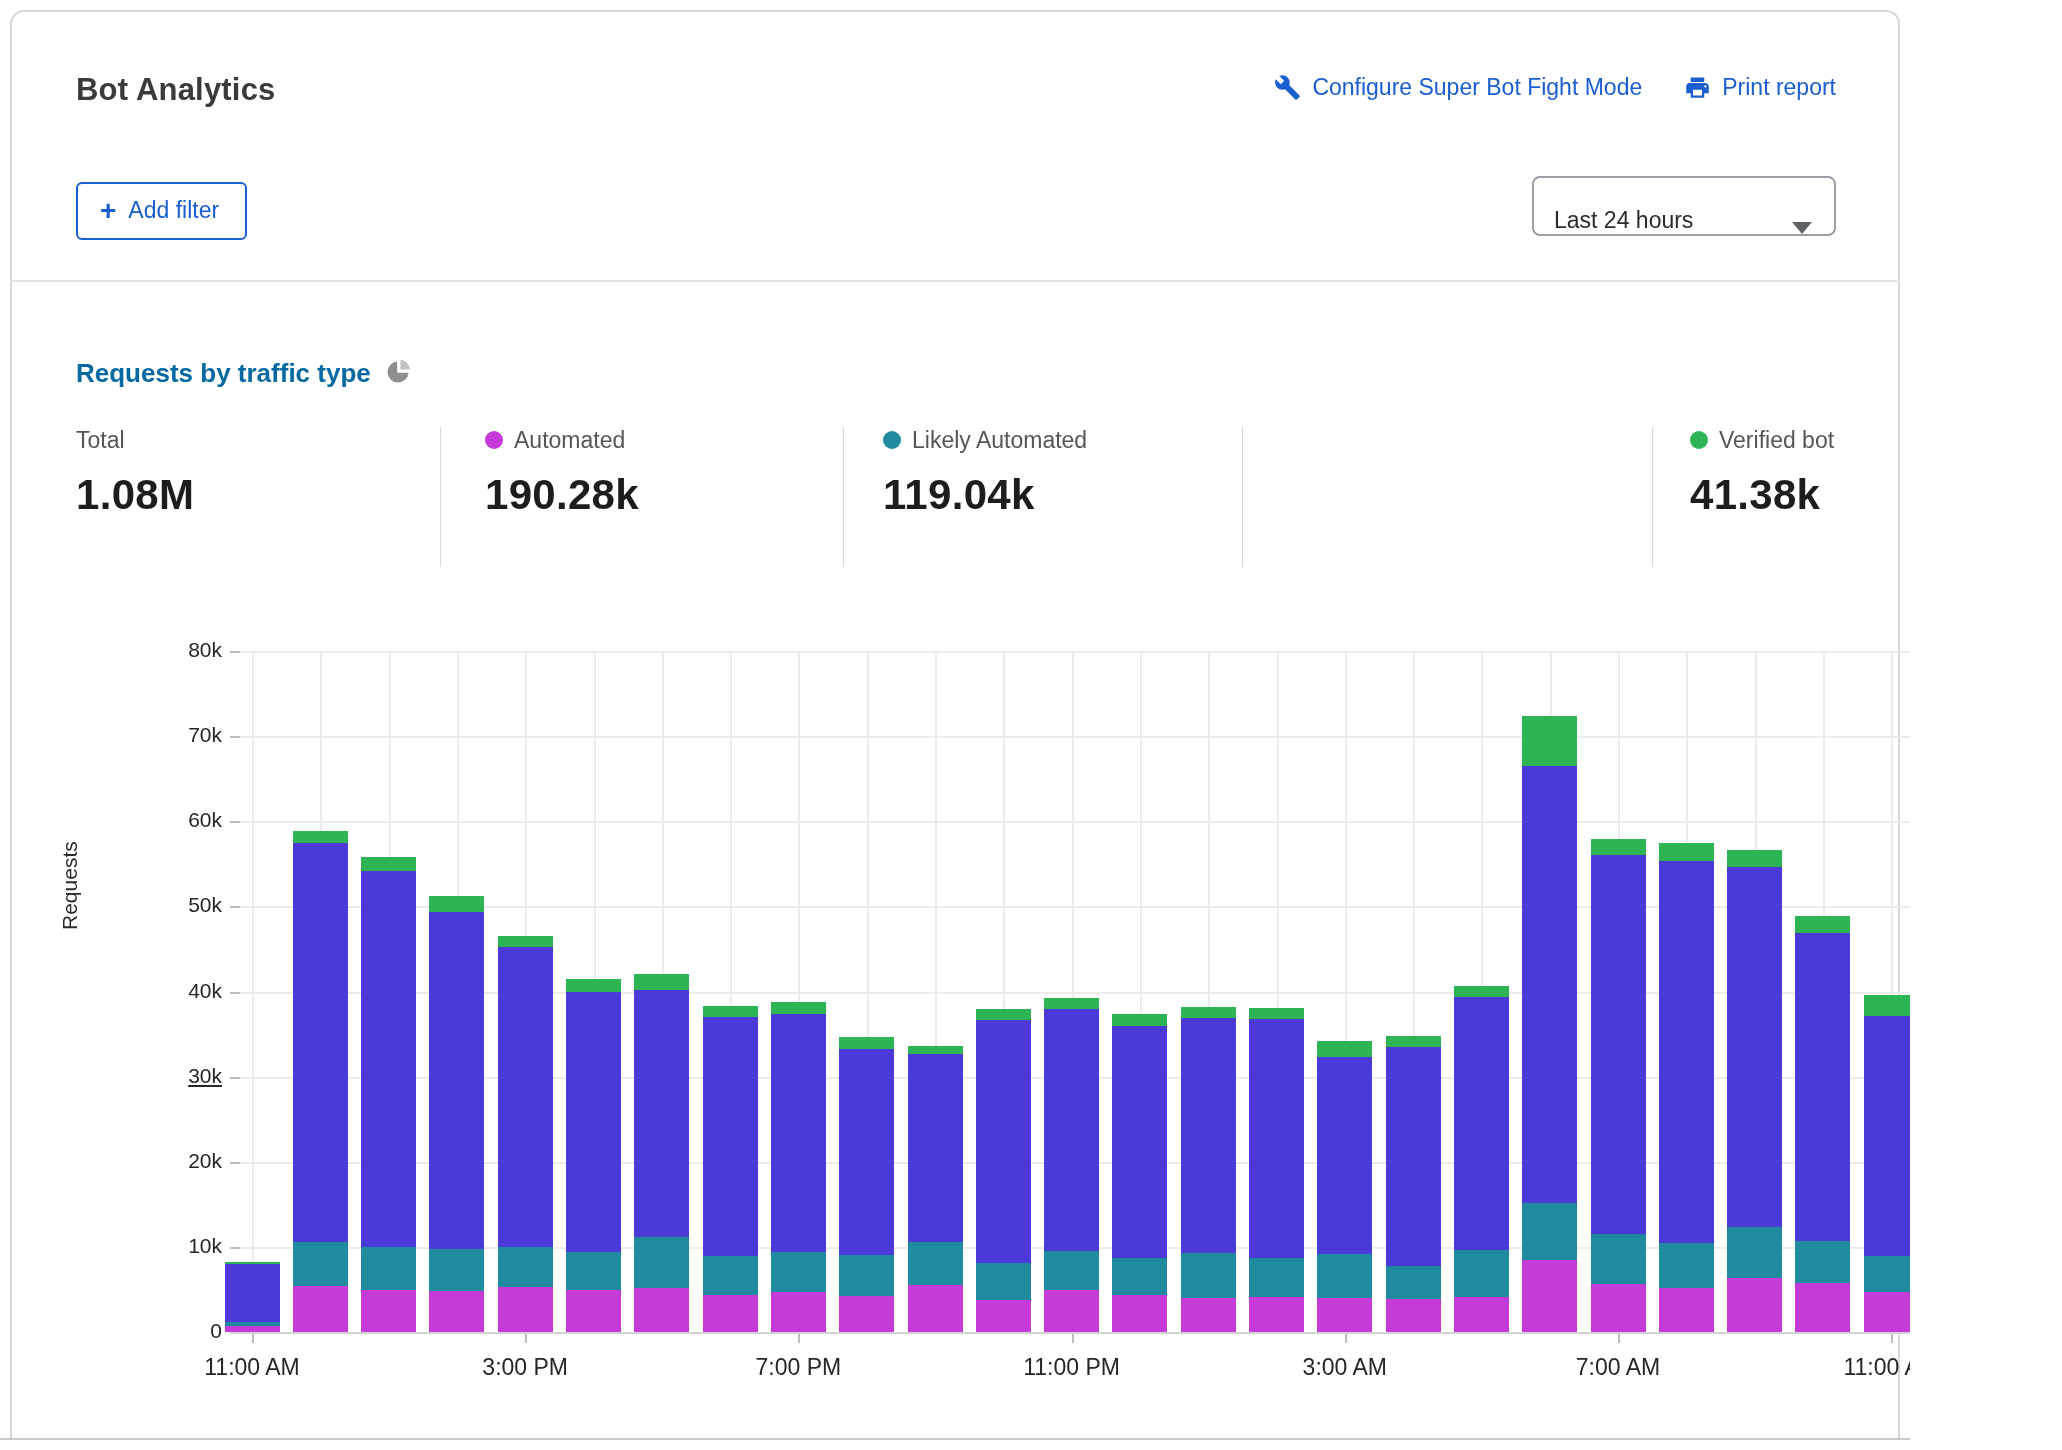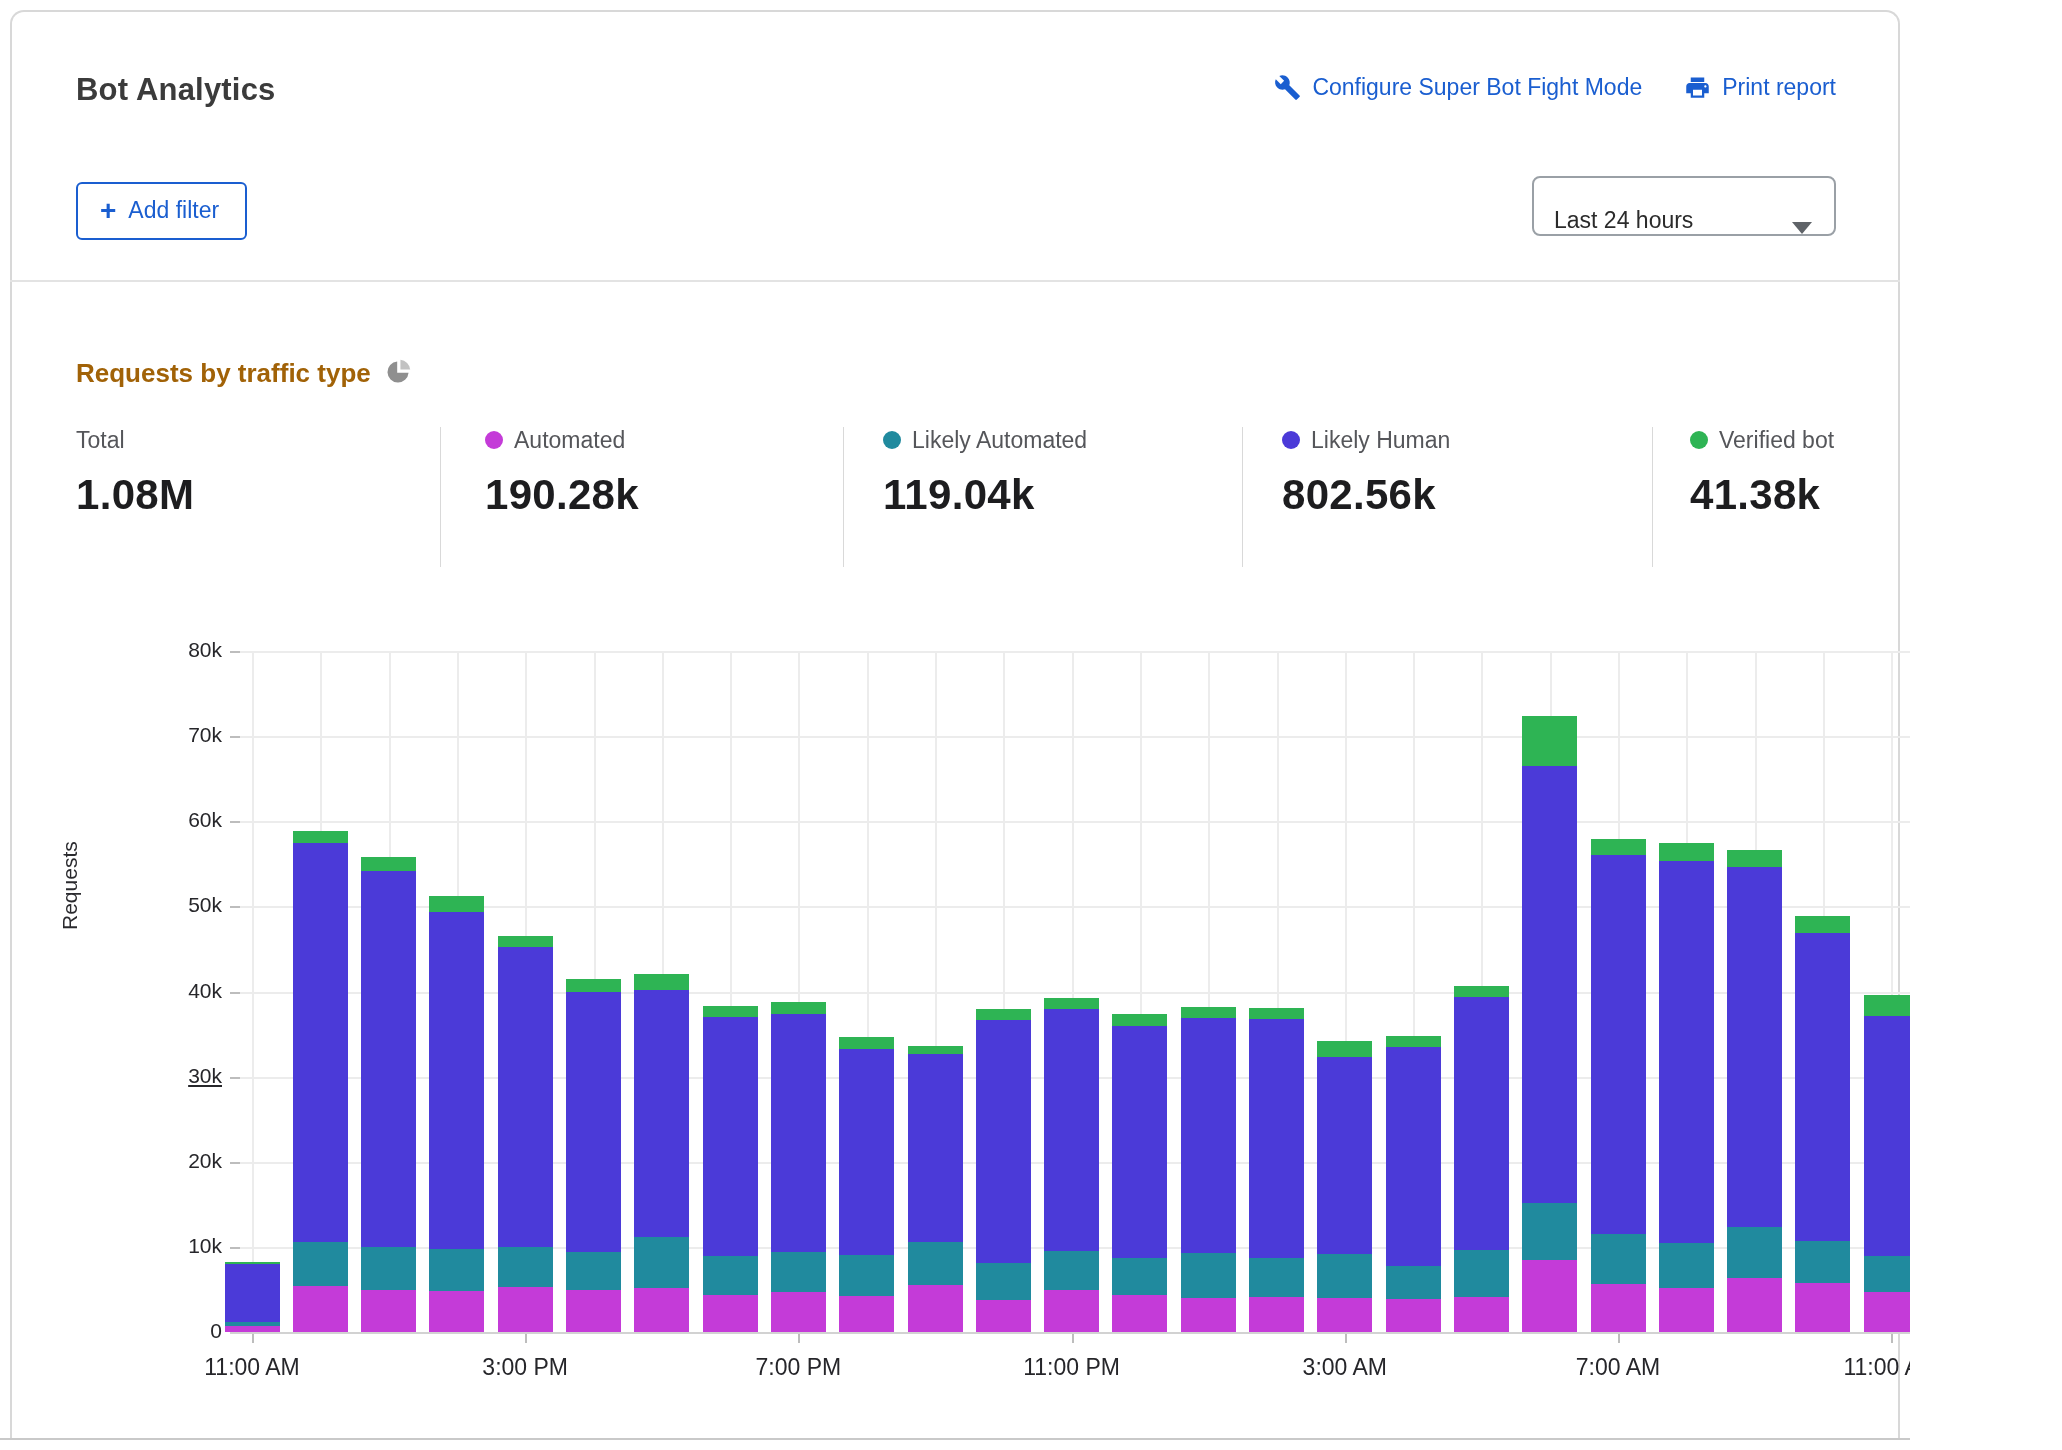--- a/index.html
+++ b/index.html
@@ -32,21 +32,21 @@
     position:absolute;top:176px;right:74px;width:304px;height:60px;box-sizing:border-box;
     border:2px solid #9aa0a6;border-radius:8px;background:#fff;color:#2b2b2b;
     display:flex;align-items:flex-end;justify-content:space-between;
     font-size:23px;padding:0 22px 0 20px;cursor:pointer;
   }
   .caret{width:0;height:0;border-left:10px solid transparent;border-right:10px solid transparent;border-top:12px solid #5f6368;}
   #header-divider{position:absolute;left:10px;right:10px;top:280px;height:2px;background:#e3e3e3;}
 
   
   .section-title-row{position:absolute;left:76px;top:358px;display:flex;align-items:center;gap:14px;}
-  .section-title{font-size:26px;font-weight:bold;color:#a16207;}
+  .section-title{font-size:26px;font-weight:bold;color:#0369a1;}
   .stats-row{position:absolute;left:0;top:425px;width:100%;height:145px;}
   .stat{position:absolute;top:0;}
   .stat .stat-label-row{display:flex;align-items:center;gap:11px;height:30px;}
   .stat .dot{width:18px;height:18px;border-radius:50%;flex:0 0 auto;}
   .stat .stat-label{font-size:23px;color:#55565a;}
   .stat .stat-value{margin-top:16px;font-size:42px;font-weight:bold;color:#1d1d1f;letter-spacing:.3px;}
   .stat-divider{position:absolute;top:2px;width:1px;height:140px;background:#d9d9d9;}
 
   
   #chart-layer{position:absolute;left:0;top:0;width:100%;height:100%;pointer-events:none;}
@@ -126,27 +126,20 @@
         <span class="stat-label">Automated</span>
       </div>
       <div class="stat-value">190.28k</div>
     </div>
     <div class="stat" style="left:883px;">
       <div class="stat-label-row">
         <span class="dot" style="background-color: rgb(32, 138, 158);"></span>
         <span class="stat-label">Likely Automated</span>
       </div>
       <div class="stat-value">119.04k</div>
-    </div>
-    <div class="stat" style="left:1282px;">
-      <div class="stat-label-row">
-        <span class="dot" style="background-color: rgb(75, 58, 216);"></span>
-        <span class="stat-label">Likely Human</span>
-      </div>
-      <div class="stat-value">802.56k</div>
     </div>
     <div class="stat" style="left:1690px;">
       <div class="stat-label-row">
         <span class="dot" style="background-color: rgb(46, 180, 84);"></span>
         <span class="stat-label">Verified bot</span>
       </div>
       <div class="stat-value">41.38k</div>
     </div>
     <div class="stat-divider" style="left:440px;"></div>
     <div class="stat-divider" style="left:843px;"></div>

